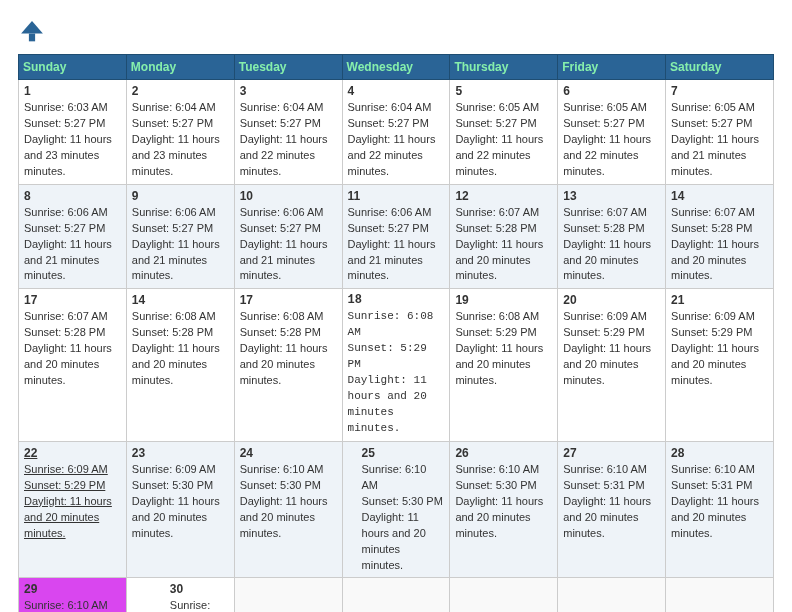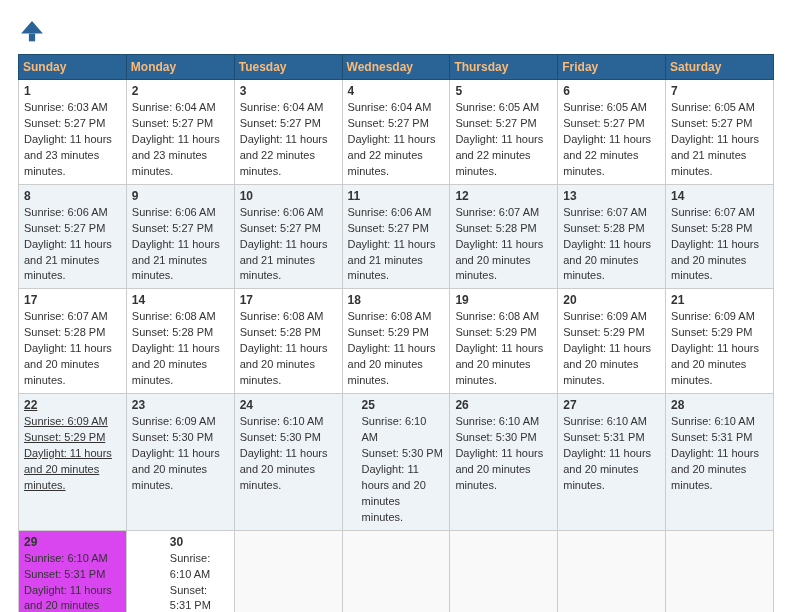--- a/index.html
+++ b/index.html
@@ -62,21 +62,21 @@
     }
     .calendar {
       flex: 1;
       border: 1px solid #ccc;
       border-collapse: collapse;
       width: 100%;
       table-layout: fixed;
     }
     .calendar th {
       background-color: #2a6496;
-      color: #fdba74;
+      color: #86efac;
       font-size: 12px;
       font-weight: bold;
       padding: 5px 4px;
       text-align: left;
       border: 1px solid #1e4d72;
     }
     .calendar td {
       border: 1px solid #ccc;
       vertical-align: top;
       padding: 4px 5px;
@@ -211,21 +211,21 @@
             <div class="day-info">Sunrise: 6:07 AM<br>Sunset: 5:28 PM<br>Daylight: 11 hours and 20 minutes minutes.</div>
           </td>
           <td style="background: rgb(255, 255, 255);">
             <span class="day-num">14</span>
             <div class="day-info">Sunrise: 6:08 AM<br>Sunset: 5:28 PM<br>Daylight: 11 hours and 20 minutes minutes.</div>
           </td>
           <td style="background: rgb(255, 255, 255);">
             <span class="day-num">17</span>
             <div class="day-info">Sunrise: 6:08 AM<br>Sunset: 5:28 PM<br>Daylight: 11 hours and 20 minutes minutes.</div>
           </td>
-          <td style="background: rgb(255, 255, 255);">
+          <td style="background: rgb(255, 255, 255); font-family: Liberation Mono, monospace;">
             <span class="day-num">18</span>
             <div class="day-info">Sunrise: 6:08 AM<br>Sunset: 5:29 PM<br>Daylight: 11 hours and 20 minutes minutes.</div>
           </td>
           <td style="background: rgb(255, 255, 255);">
             <span class="day-num">19</span>
             <div class="day-info">Sunrise: 6:08 AM<br>Sunset: 5:29 PM<br>Daylight: 11 hours and 20 minutes minutes.</div>
           </td>
           <td style="background: rgb(255, 255, 255);">
             <span class="day-num">20</span>
             <div class="day-info">Sunrise: 6:09 AM<br>Sunset: 5:29 PM<br>Daylight: 11 hours and 20 minutes minutes.</div>

